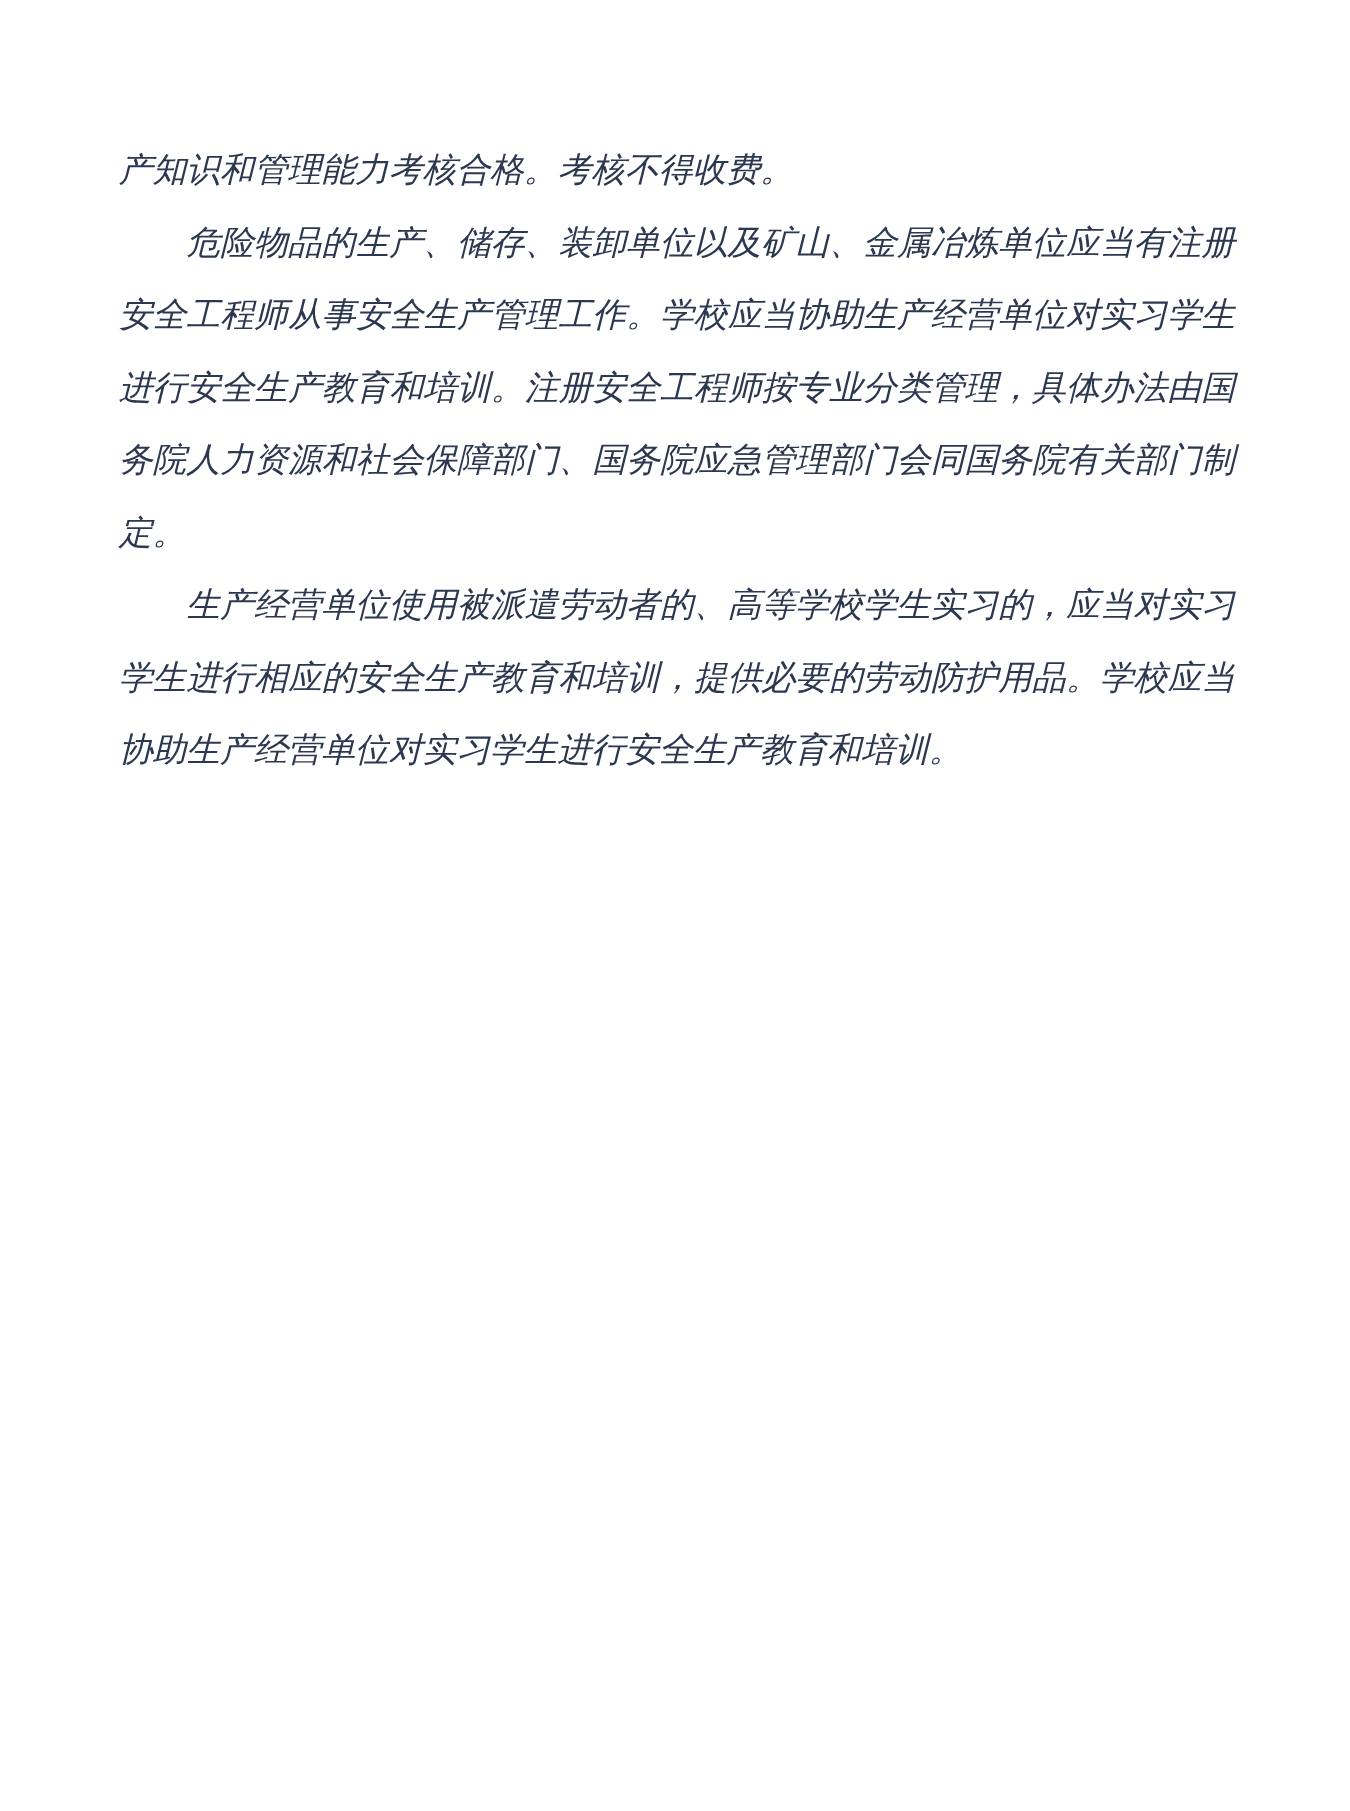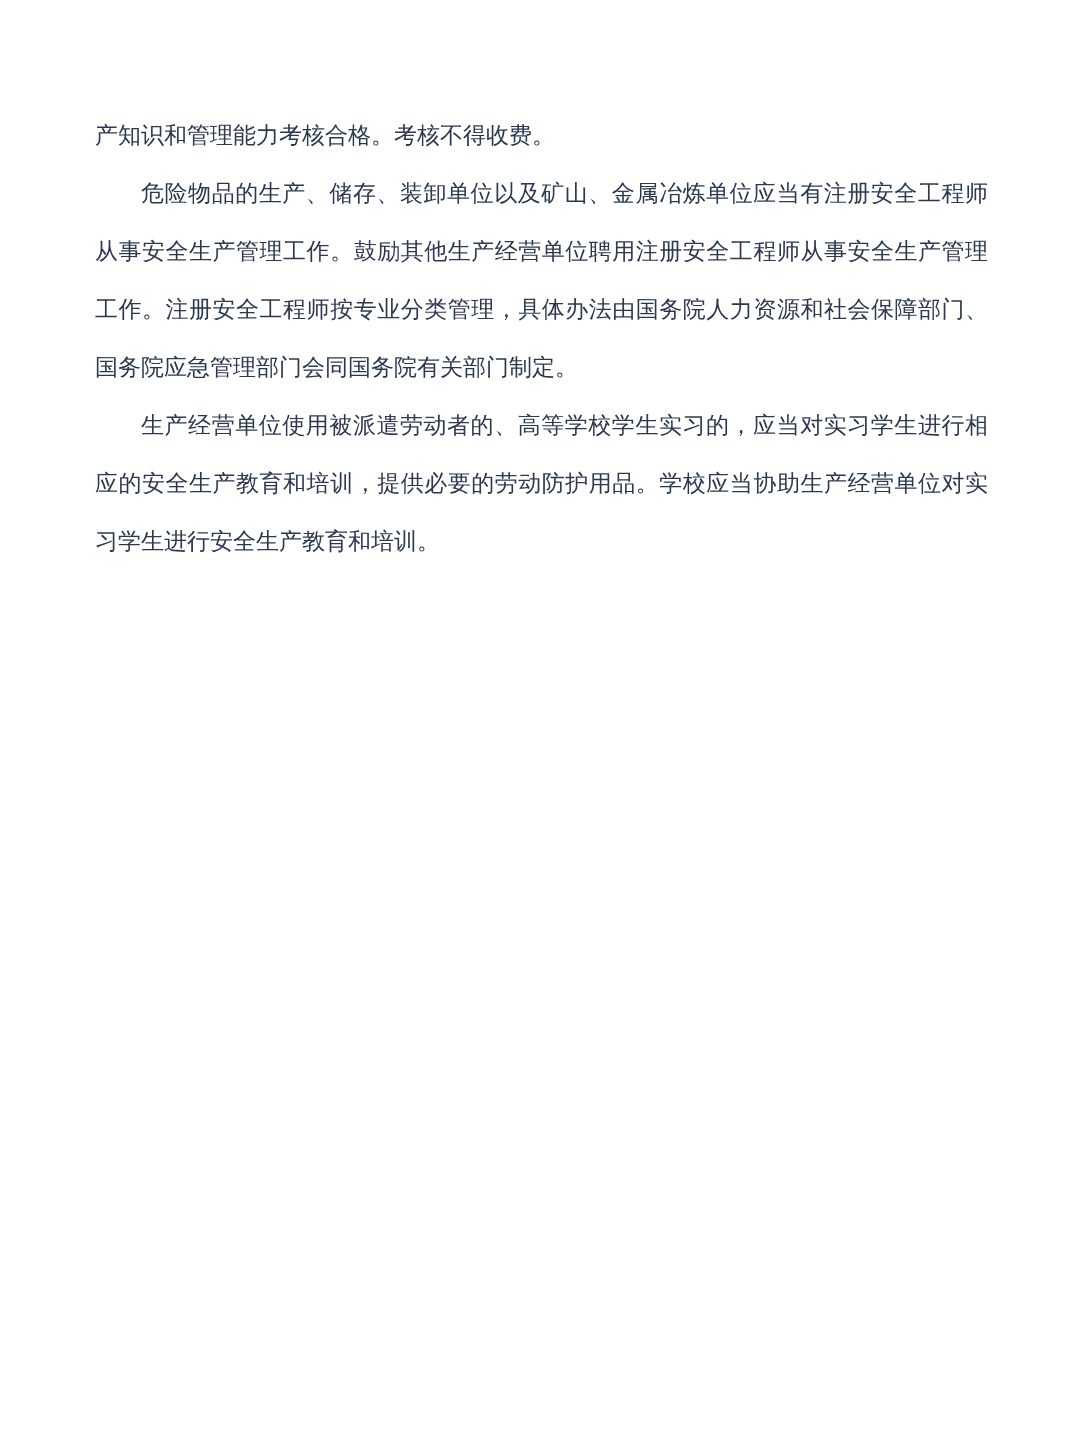--- a/index.html
+++ b/index.html
@@ -15,28 +15,29 @@
   }
   .page {
     width: 1080px;
     height: 1449px;
     background: #ffffff;
     box-sizing: border-box;
     padding: 107px 0 0 95px;
   }
   .content {
     width: 893px;
-    font-size: 23px;
+    font-size: 27px;
     line-height: 58px;
     color: #2c3850;
     text-align: justify;
     text-align-last: left;
     text-justify: inter-character;
     line-break: strict;
     word-break: normal;
+    font-style: italic;
   }
   .para {
     margin: 0;
     padding: 0;
     text-indent: 2em;
   }
   .para.continuation {
     text-indent: 0;
   }
   .article-label {
@@ -49,16 +50,16 @@
     display: inline-block;
     width: 1.3em;
   }
 </style>
 </head>
 <body>
 
 <div class="page">
   <div class="content" id="doc-content">
       <p class="para continuation"><span>产知识和管理能力考核合格。考核不得收费。</span></p>
-      <p class="para"><span>危险物品的生产、储存、装卸单位以及矿山、金属冶炼单位应当有注册安全工程师从事安全生产管理工作。鼓励其他生产经营单位聘用注册安全工程师从事安全生产管理工作。注册安全工程师按专业分类管理，具体办法由国务院人力资源和社会保障部门、国务院应急管理部门会同国务院有关部门制定。</span></p>
+      <p class="para"><span>危险物品的生产、储存、装卸单位以及矿山、金属冶炼单位应当有注册安全工程师从事安全生产管理工作。学校应当协助生产经营单位对实习学生进行安全生产教育和培训。注册安全工程师按专业分类管理，具体办法由国务院人力资源和社会保障部门、国务院应急管理部门会同国务院有关部门制定。</span></p>
       <p class="para"><span>生产经营单位使用被派遣劳动者的、高等学校学生实习的，应当对实习学生进行相应的安全生产教育和培训，提供必要的劳动防护用品。学校应当协助生产经营单位对实习学生进行安全生产教育和培训。</span></p>
     </div>
 </div>
 
 </body></html>

